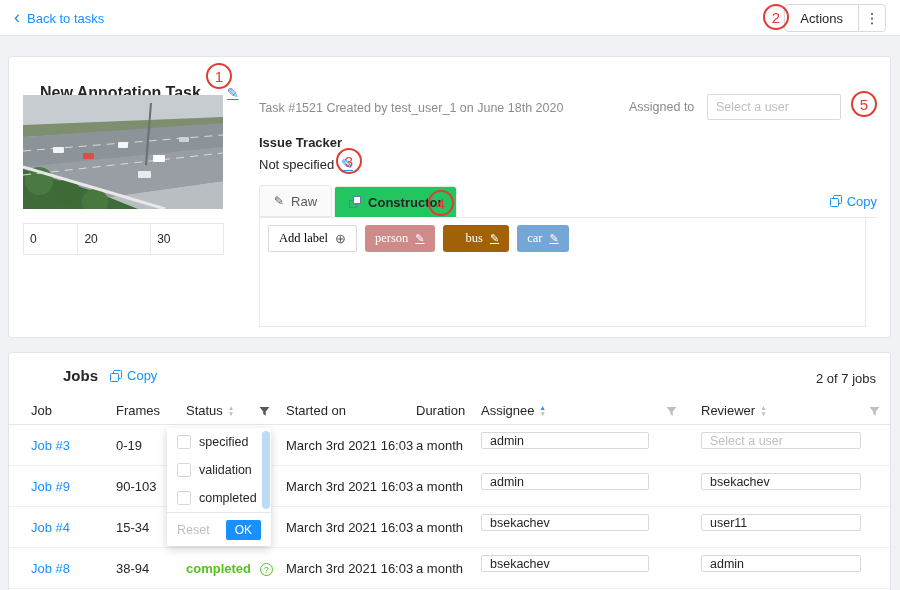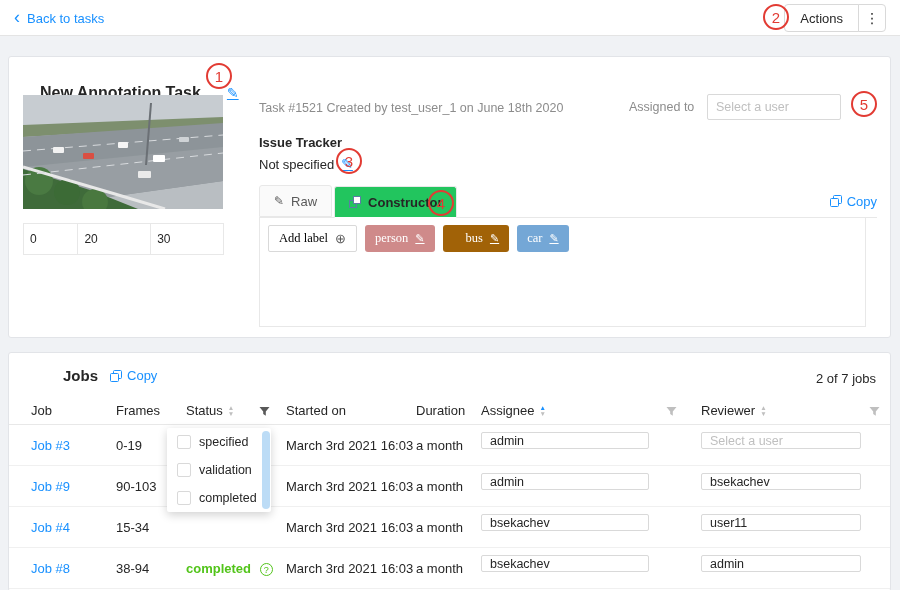--- a/index.html
+++ b/index.html
@@ -298,19 +298,23 @@
   </div>
   <div class="dd-opt">
     <span class="cb"></span>
     <span>validation</span>
   </div>
   <div class="dd-opt">
     <span class="cb"></span>
     <span>completed</span>
   </div>
   <span class="dd-scrollbar"></span>
+  <div class="dd-footer">
+    <button class="reset-btn">Reset</button>
+    <button class="ok-btn">OK</button>
+  </div>
 </div>
 
 <div class="callout" id="c1">1</div>
 <div class="callout" id="c2">2</div>
 <div class="callout" id="c3">3</div>
 <div class="callout" id="c4">4</div>
 <div class="callout" id="c5">5</div>
 
 </body></html>

